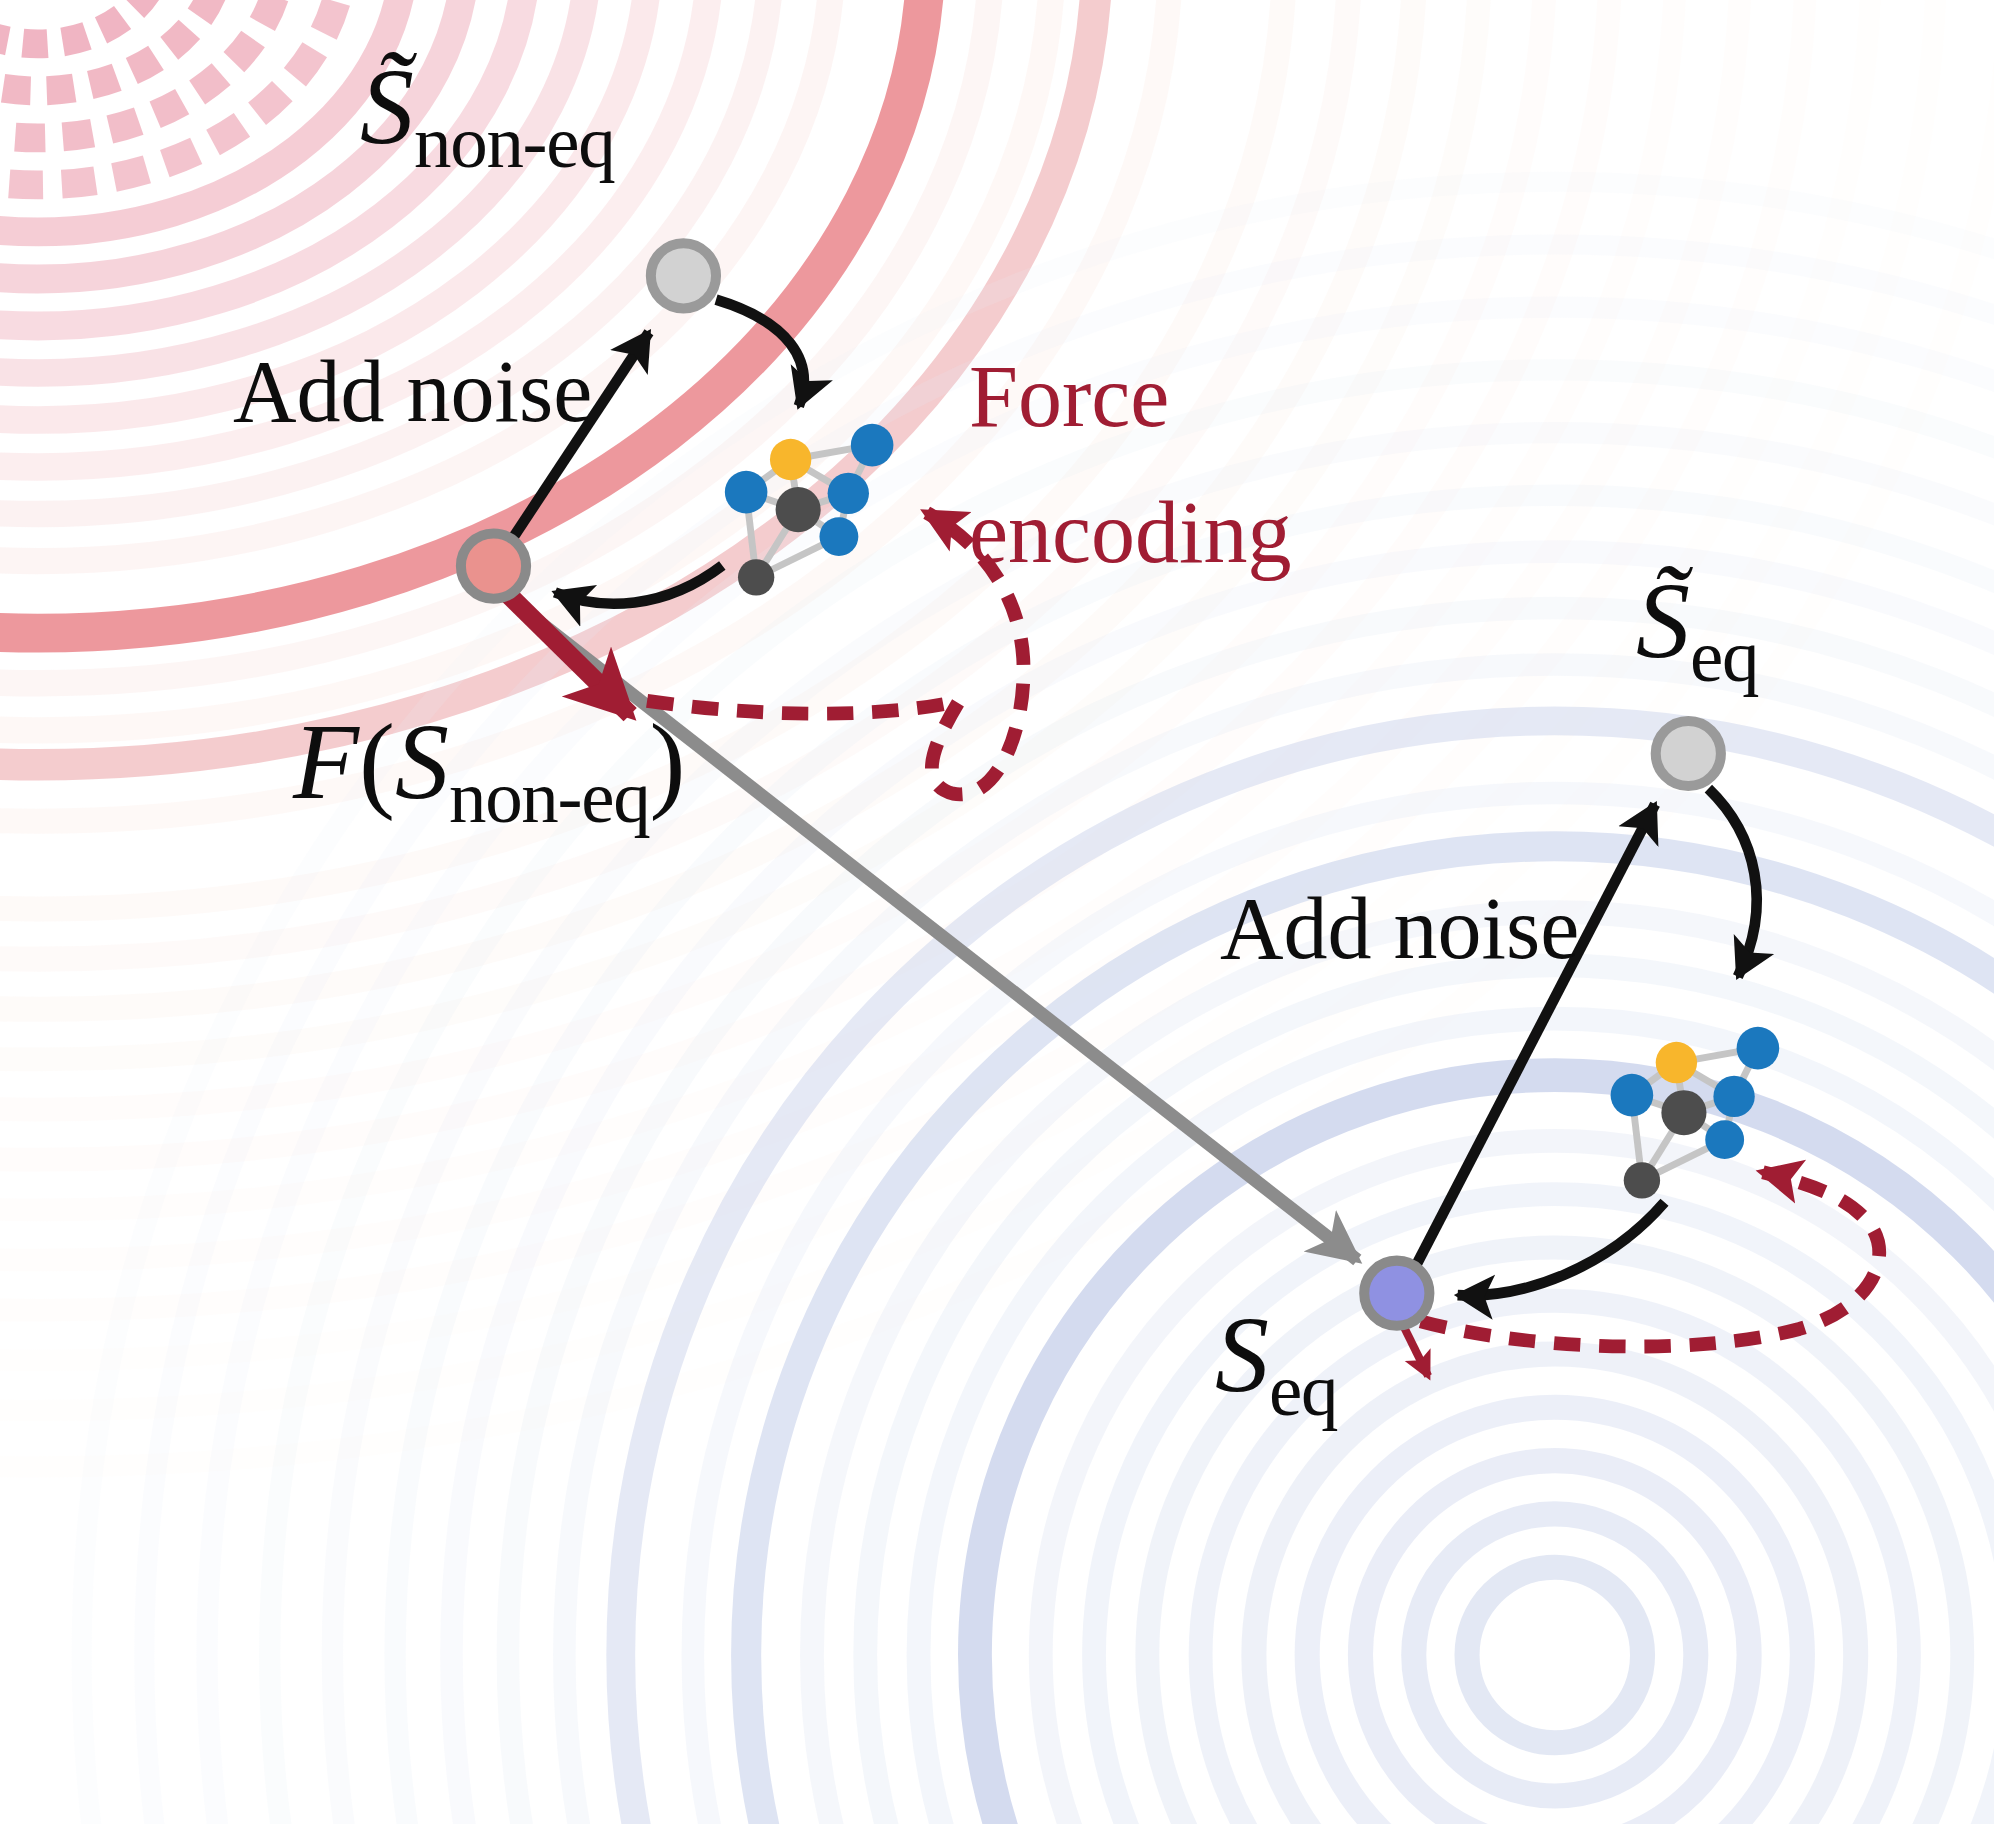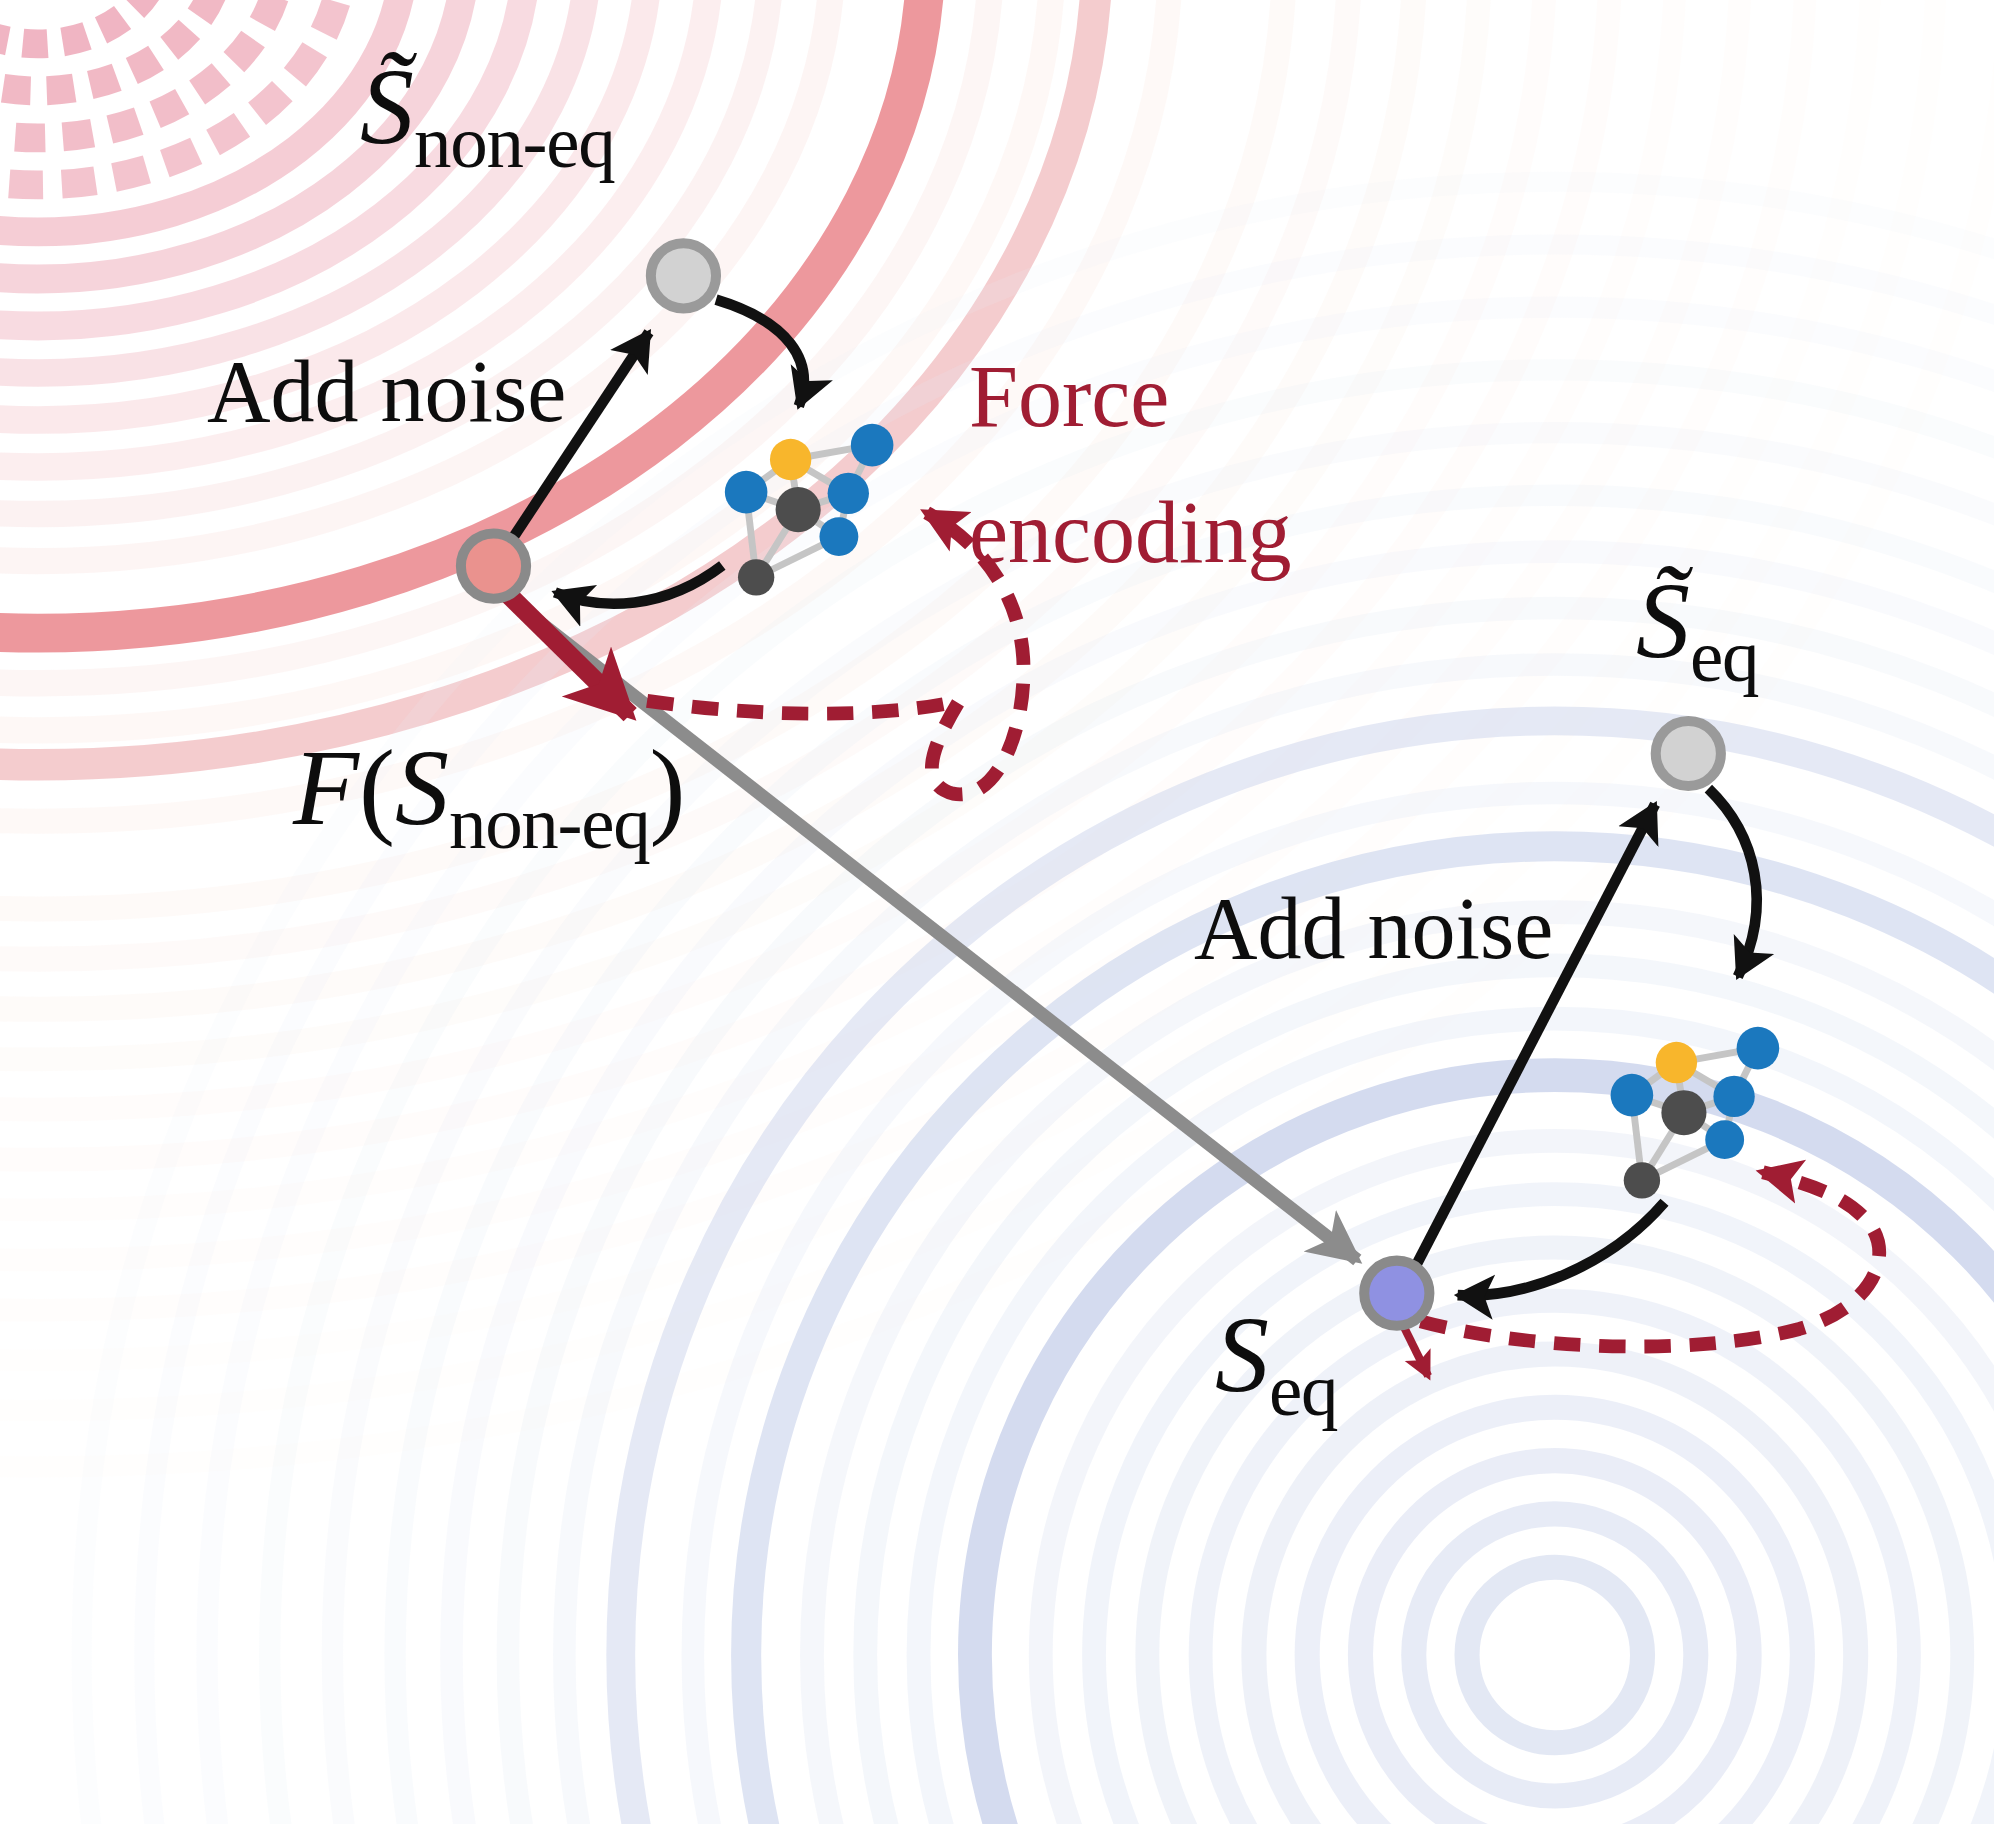--- a/index.html
+++ b/index.html
@@ -26,20 +26,21 @@
     vertical-align:-24px;
     letter-spacing:-1.3px;
   }
   .mlabel .approx{margin-left:17.6px;}
   .tlabel{
     position:absolute;
     font-size:88px;
     color:#0d0d0d;
     white-space:nowrap;
     line-height:1;
+    margin-left:26px;
   }
   .flabel{
     position:absolute;
     left:969px;top:329px;width:445px;
     font-size:88px;
     color:#A01D33;
     text-align:left;
     line-height:1.55;
   }
 </style>
@@ -211,21 +212,21 @@
 
   <div class="mlabel" style="left:360px;top:53px">
     <span class="it">S̃</span><span class="msub">non-eq</span>
   </div>
 
   <div class="tlabel" style="left:207px;top:348px">
     <span>Add noise</span>
   </div>
 
 
-  <div class="mlabel" style="left:293px;top:734px">
+  <div class="mlabel" style="left:293px;top:708px">
     <span class="it">F</span><span class="rm">(</span><span class="it">S</span><span class="msub">non-eq</span><span class="rm">)</span>
   </div>
 
   <div class="flabel">
     <div>Force</div>
     <div>encoding</div>
   </div>
 
   <div class="mlabel" style="left:1636px;top:567px">
     <span class="it">S̃</span><span class="msub">eq</span>

